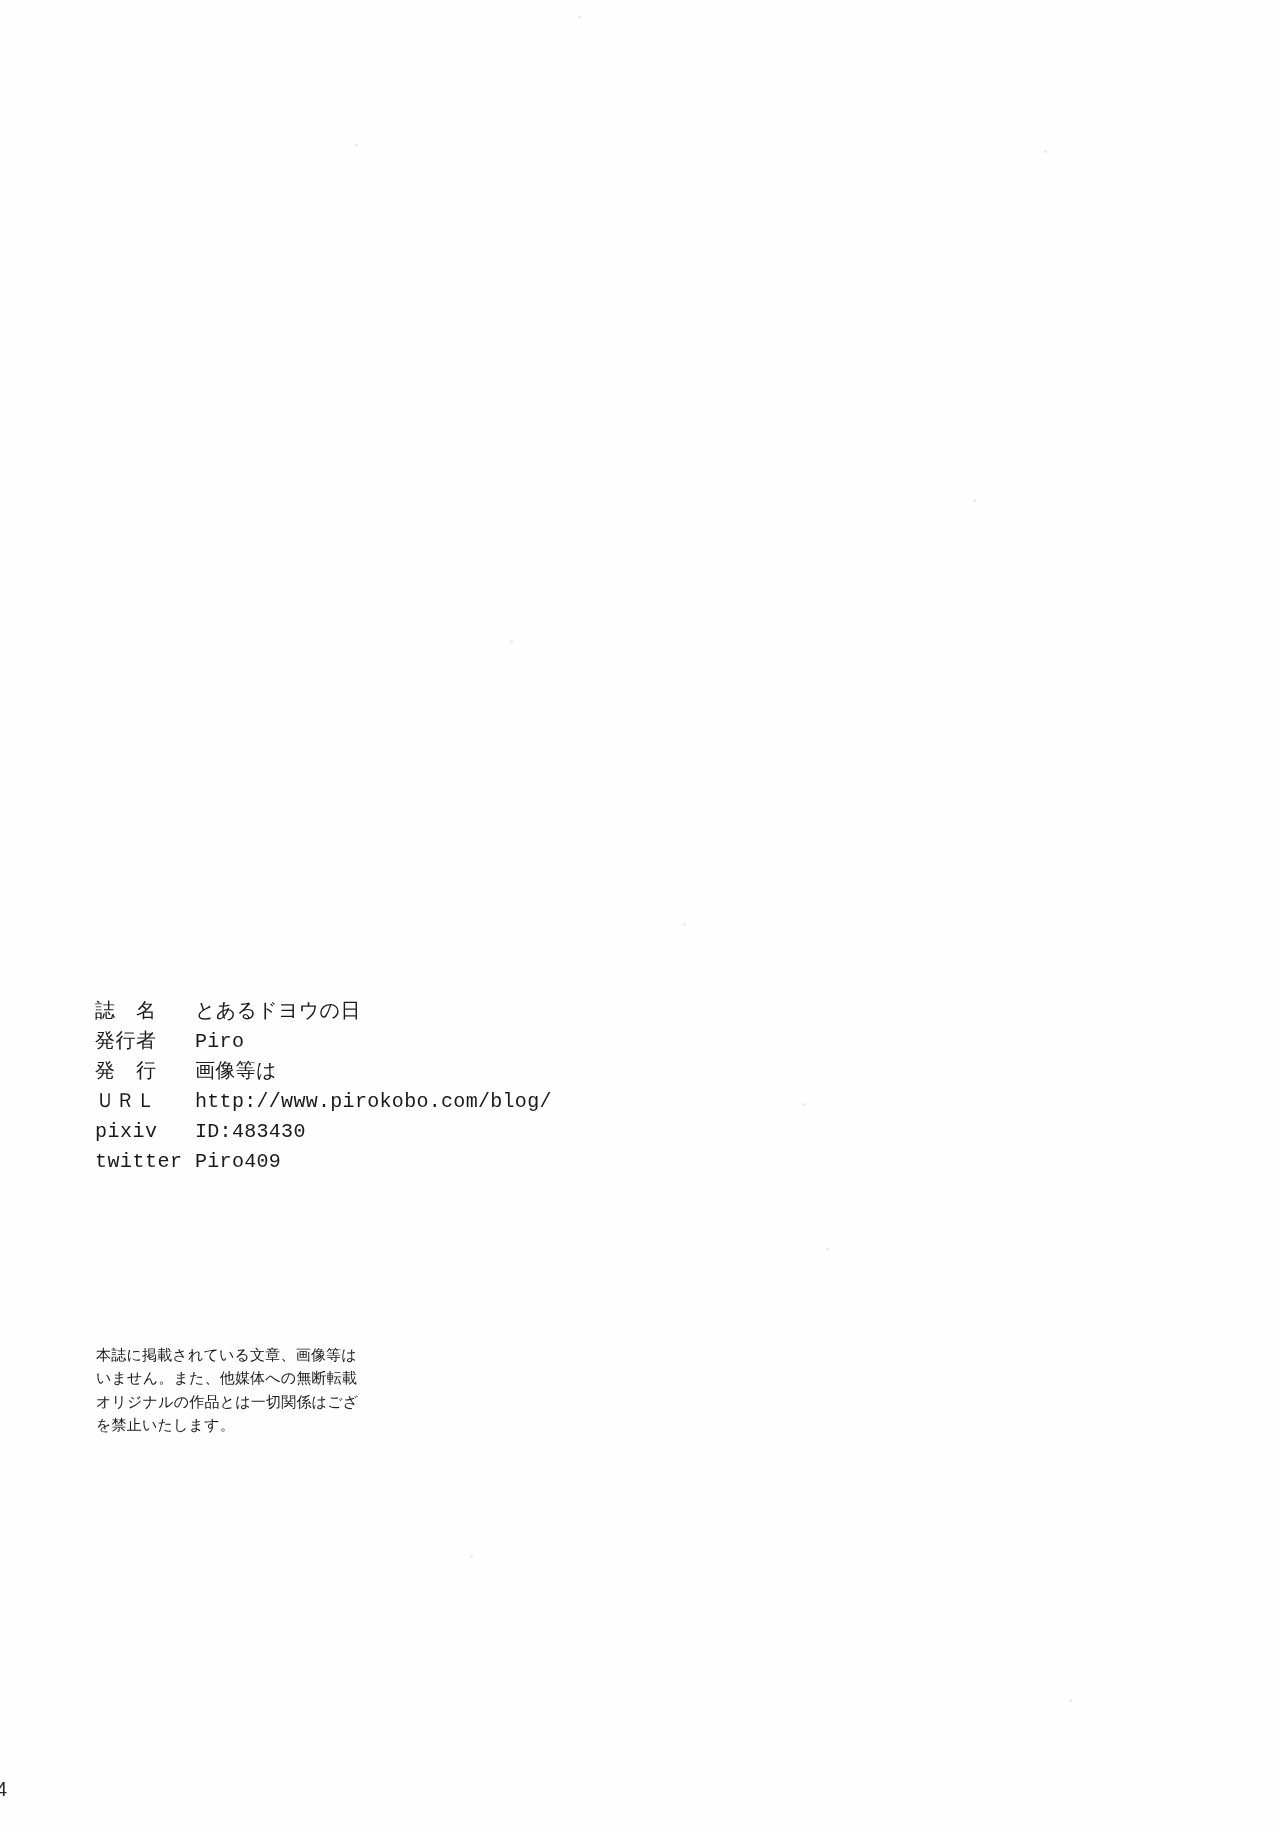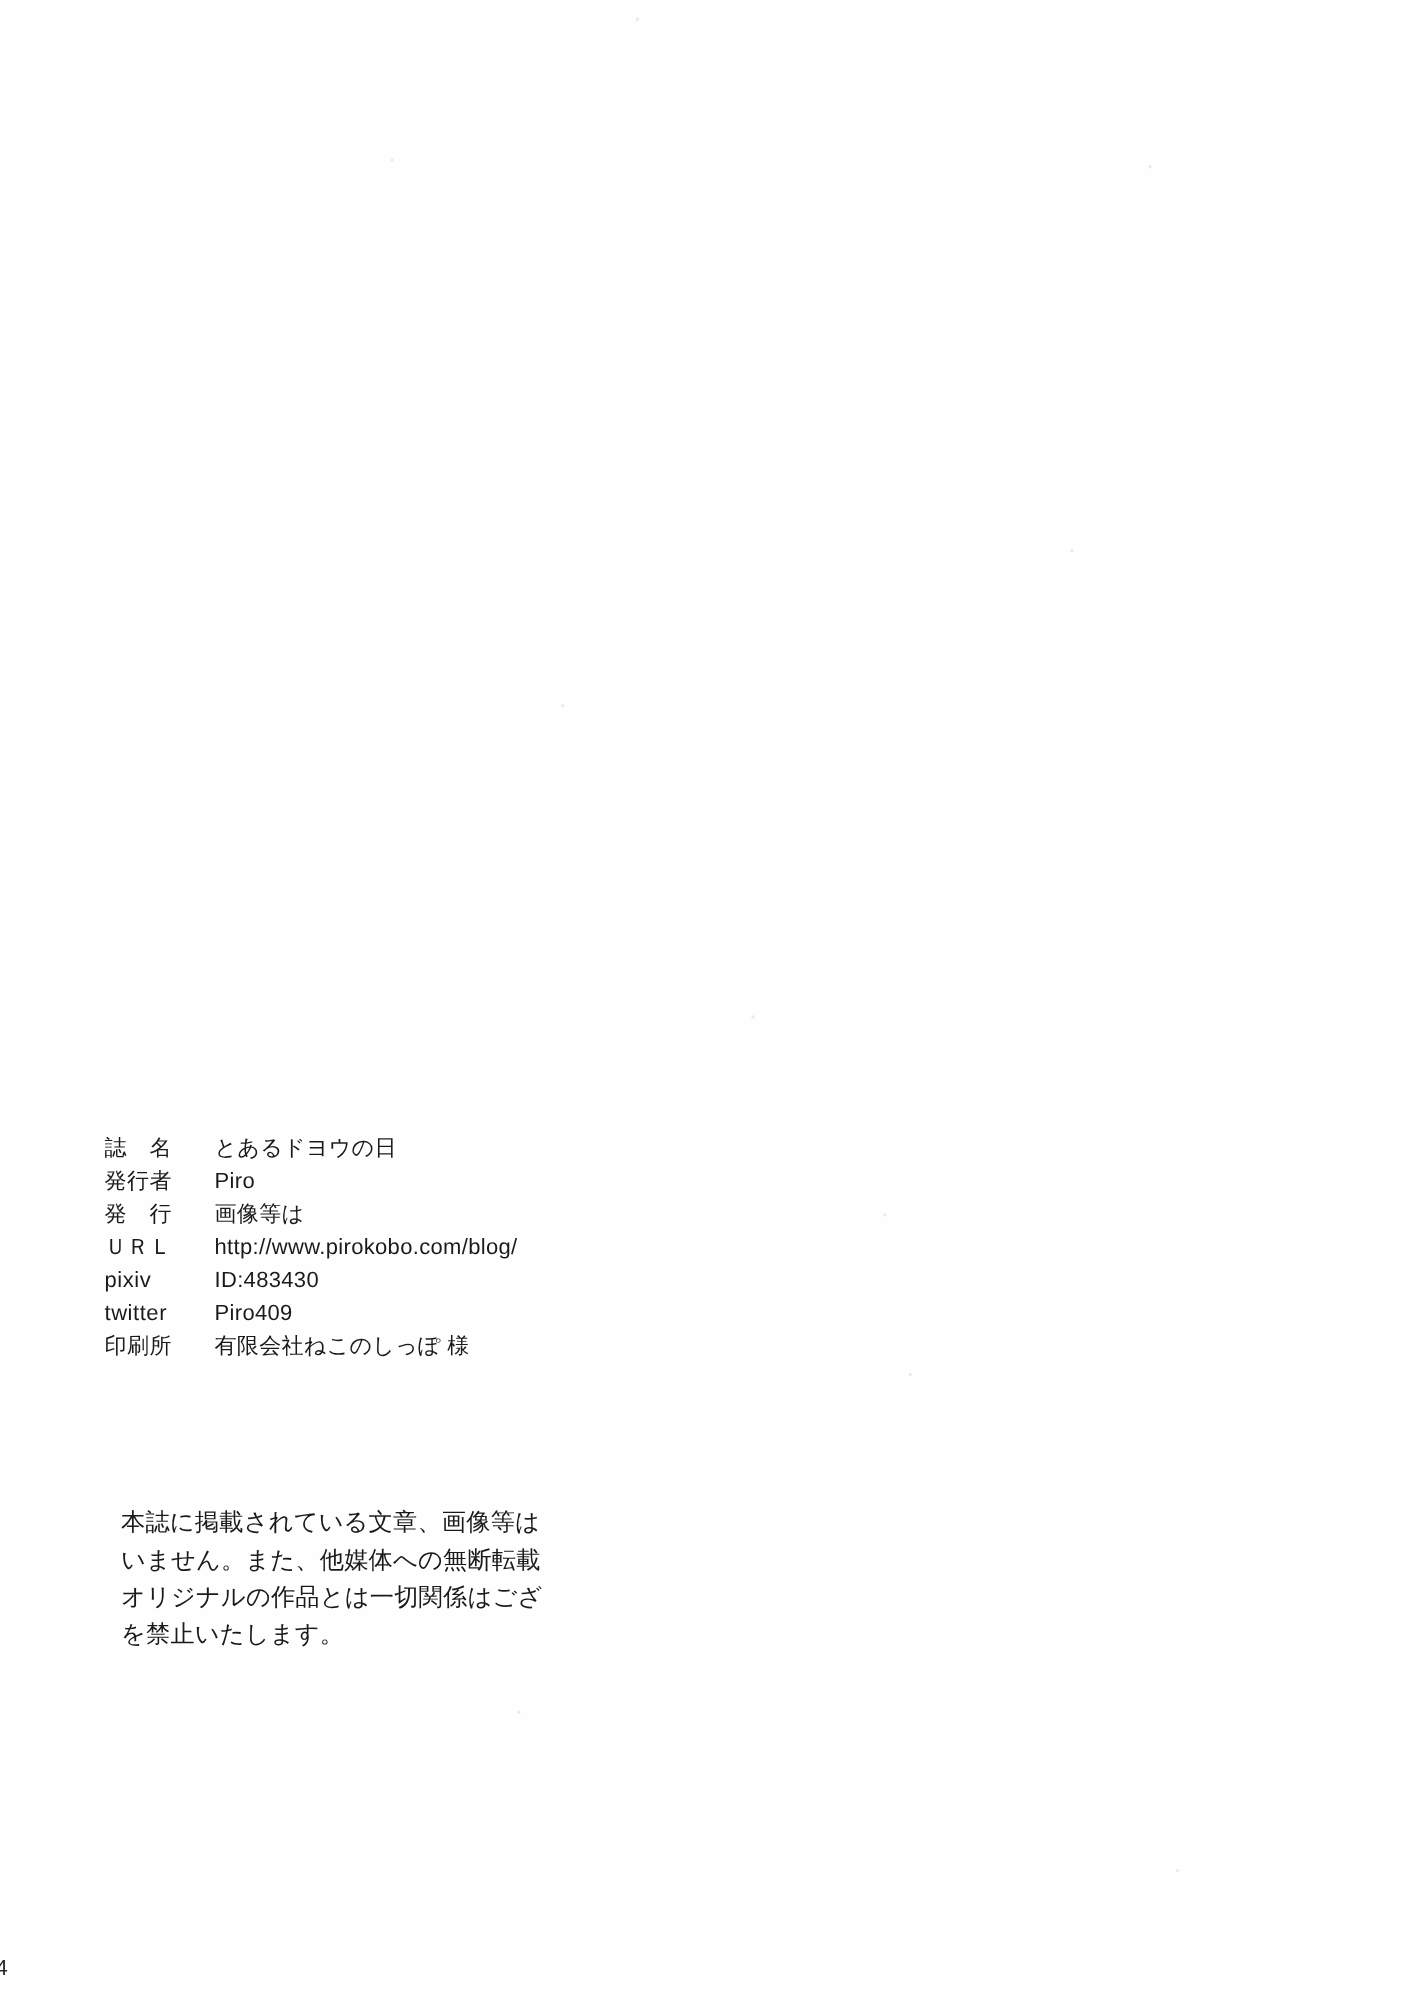--- a/index.html
+++ b/index.html
@@ -23,22 +23,23 @@
   
   .speck {
     position: absolute;
     background: #d8d8d8;
     border-radius: 50%;
     opacity: 0.55;
   }
   .colophon {
     position: absolute;
     left: 95px;
-    top: 1032px;
+    top: 1000px;
     width: 620px;
+    font-family: Liberation Mono, monospace;
   }
   .colo-row {
     display: flex;
     align-items: baseline;
     margin-bottom: 6px;
     line-height: 1.2;
   }
   .colo-label {
     width: 100px;
     flex: 0 0 100px;
@@ -46,27 +47,26 @@
     letter-spacing: 0.5px;
     white-space: nowrap;
   }
   .colo-value {
     font-size: 20px;
     letter-spacing: 0.3px;
     white-space: nowrap;
   }
   .notice {
     position: absolute;
-    left: 110px;
+    left: 96px;
     top: 1343px;
     width: 560px;
-    font-size: 22px;
+    font-size: 15px;
     line-height: 1.55;
     letter-spacing: 0.2px;
-    margin-top: 24px;
   }
   .notice div {
     white-space: nowrap;
   }
   .page-number {
     position: absolute;
     left: -4px;
     top: 1778px;
     font-size: 20px;
     color: #2a2a2a;
@@ -115,24 +115,20 @@
     <div class="colo-row">
       <span class="colo-label">pixiv</span>
       <span class="colo-value">ID:483430</span>
     </div>
 
     <div class="colo-row">
       <span class="colo-label">twitter</span>
       <span class="colo-value">Piro409</span>
     </div>
 
-    <div class="colo-row">
-      <span class="colo-label">印刷所</span>
-      <span class="colo-value">有限会社ねこのしっぽ 様</span>
-    </div>
 
   </div>
 
   <div class="notice">
     <div>本誌に掲載されている文章、画像等は</div>
     <div>いません。また、他媒体への無断転載</div>
     <div>オリジナルの作品とは一切関係はござ</div>
     <div>を禁止いたします。</div>
   </div>
 

